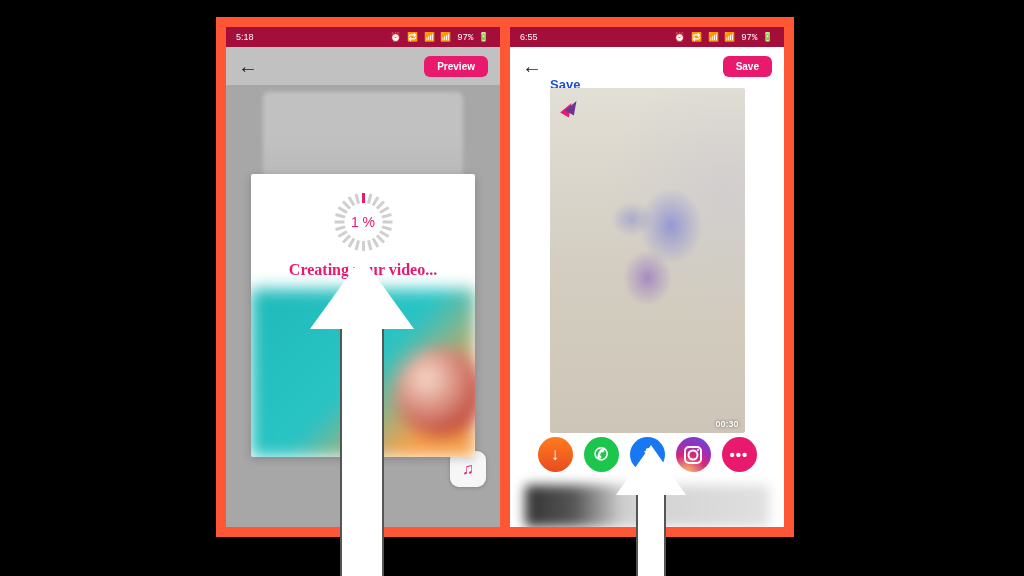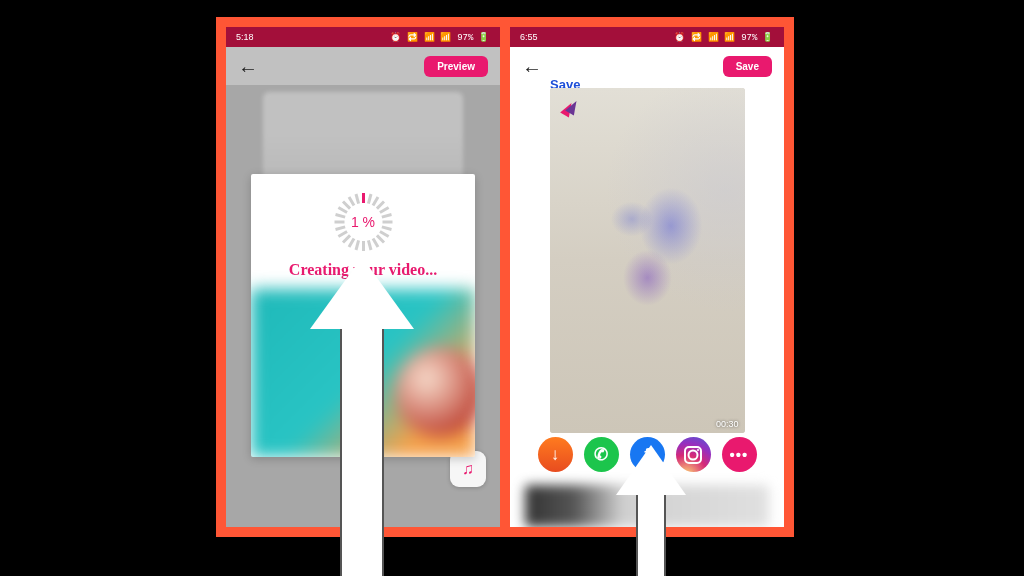--- a/index.html
+++ b/index.html
@@ -220,21 +220,21 @@
     border-width: 0 5px 14px 5px;
     border-color: transparent transparent #6a3594 transparent;
     transform: rotate(30deg);
     top: 2px; left: 8px;
   }
   .vp-time {
     position: absolute;
     bottom: 4px; right: 6px;
     color: #fff;
     font-size: 9px;
-    font-weight: 400;
+    font-weight: 700;
     text-shadow: 0 0 3px rgba(0,0,0,0.6);
   }
   .share-row {
     position: absolute;
     bottom: 55px;
     left: 0; right: 0;
     display: flex;
     justify-content: center;
     gap: 11px;
   }

